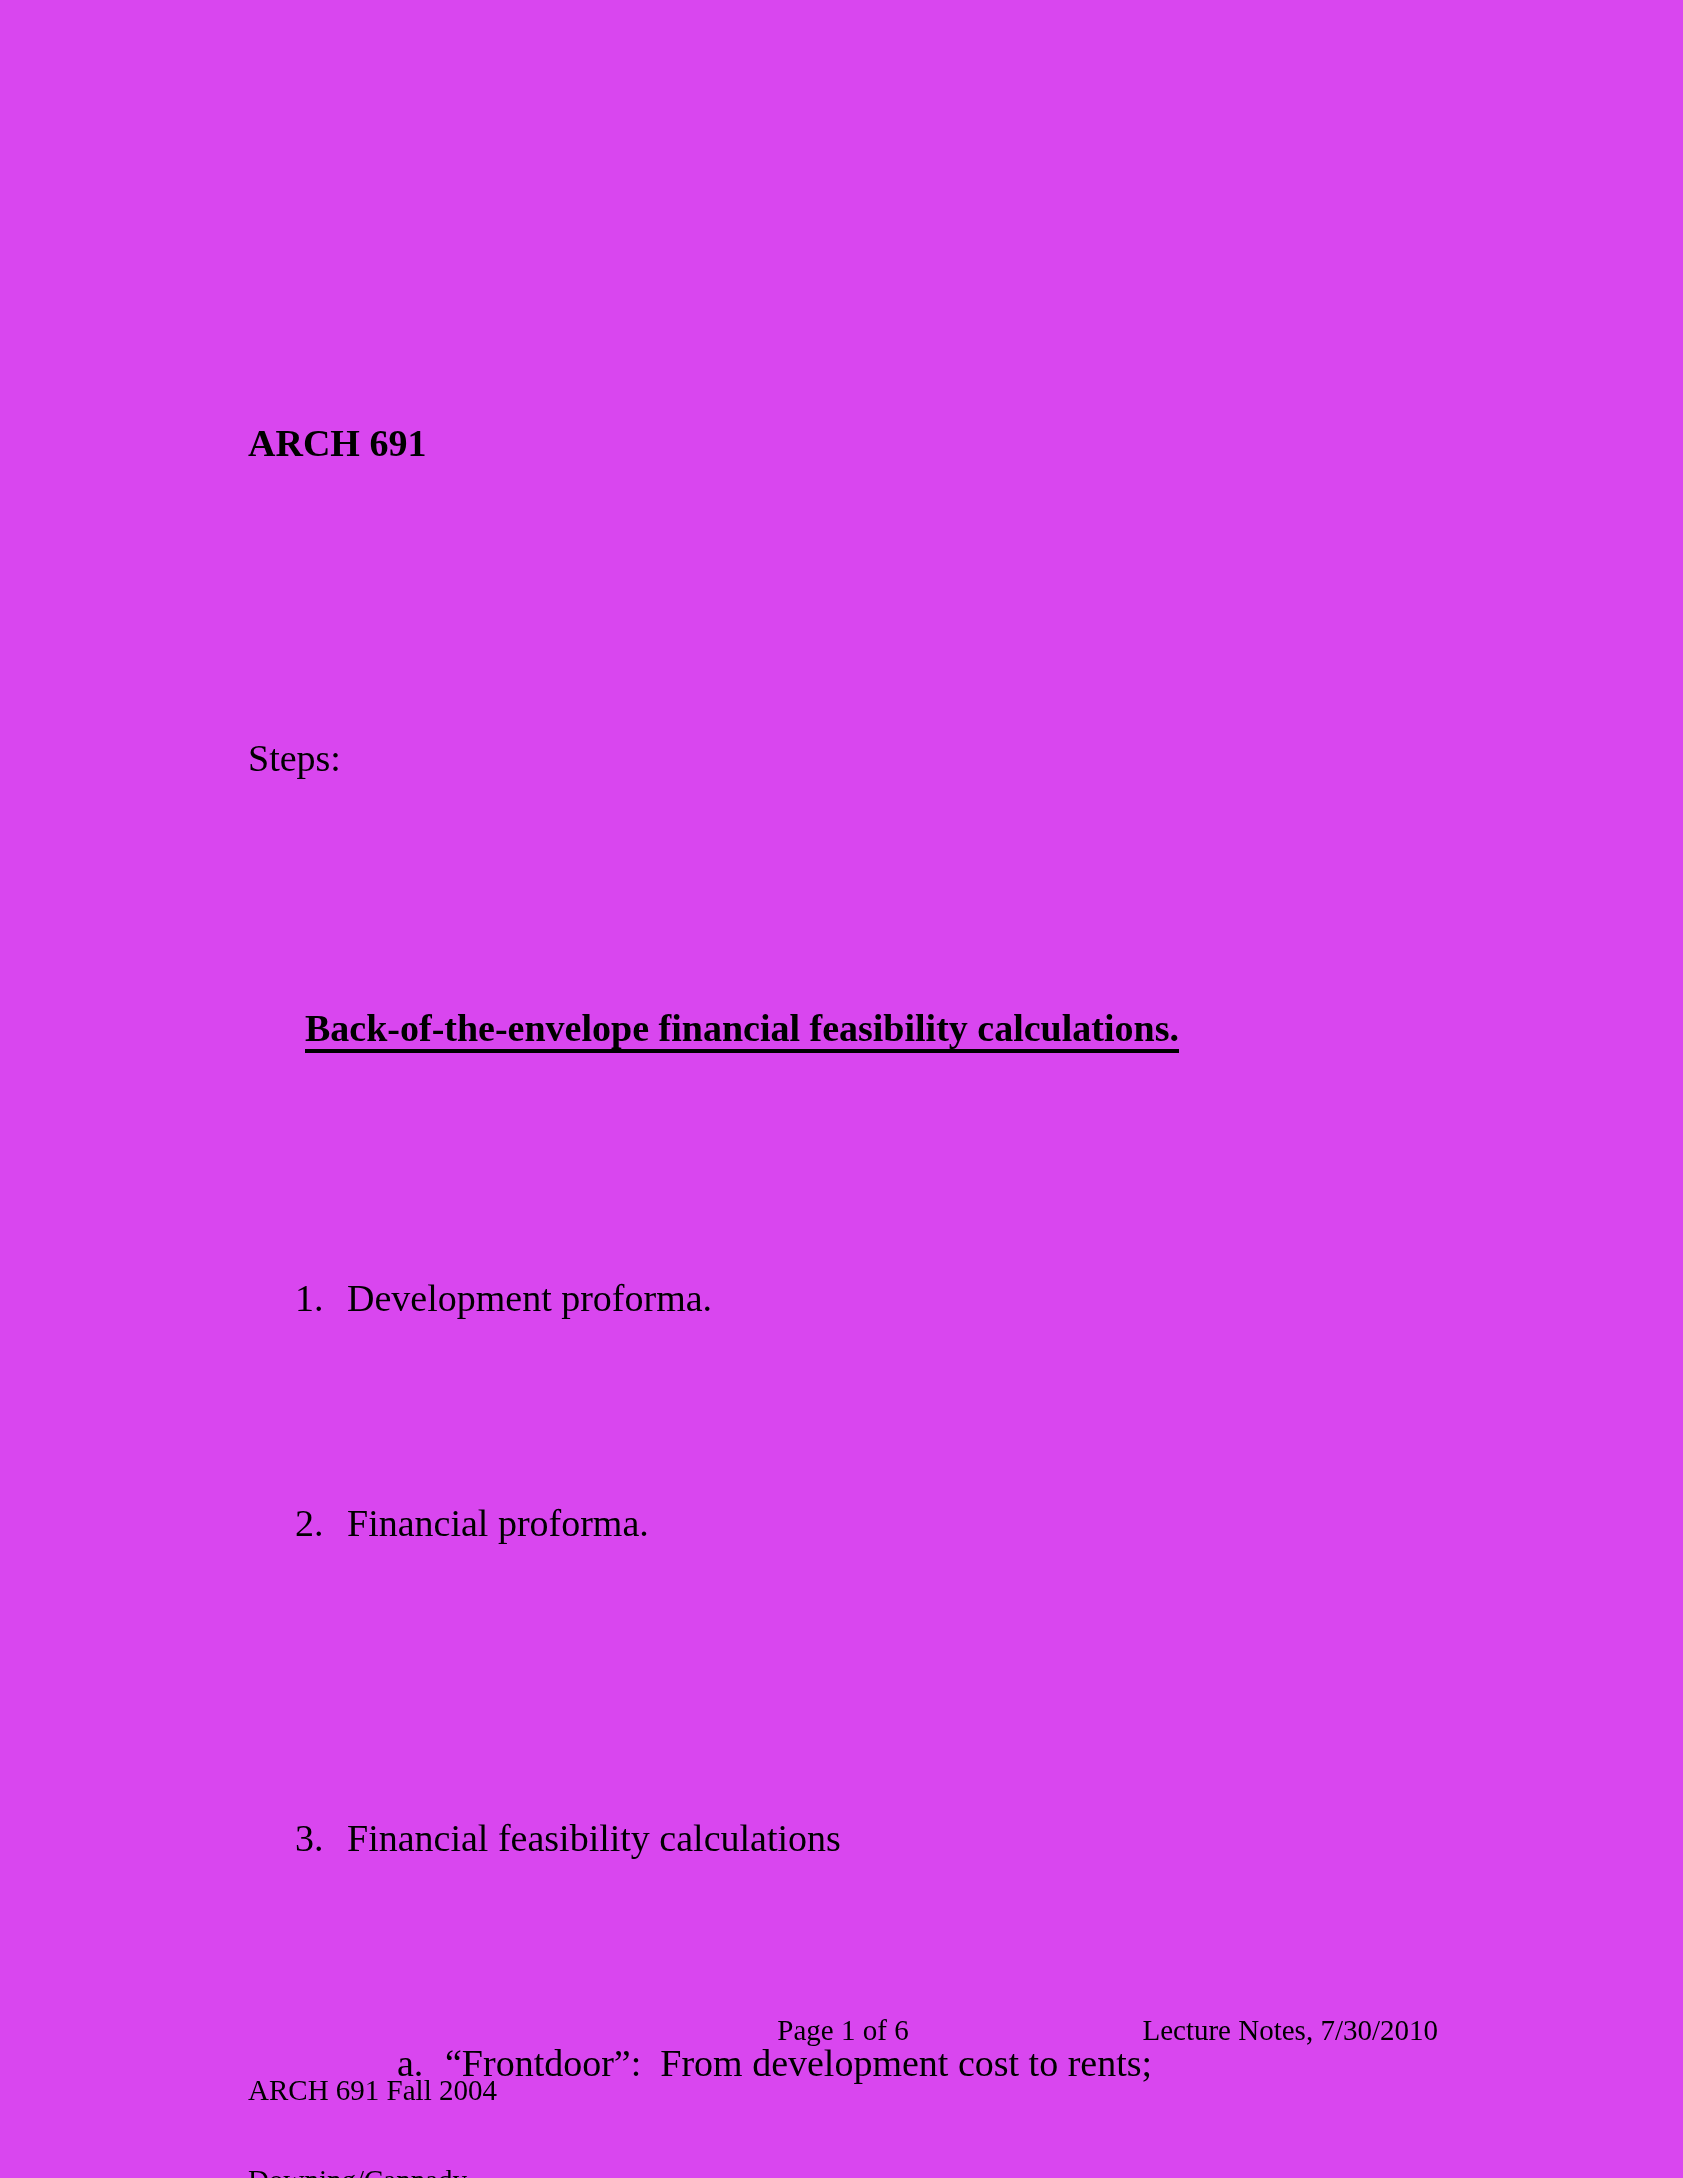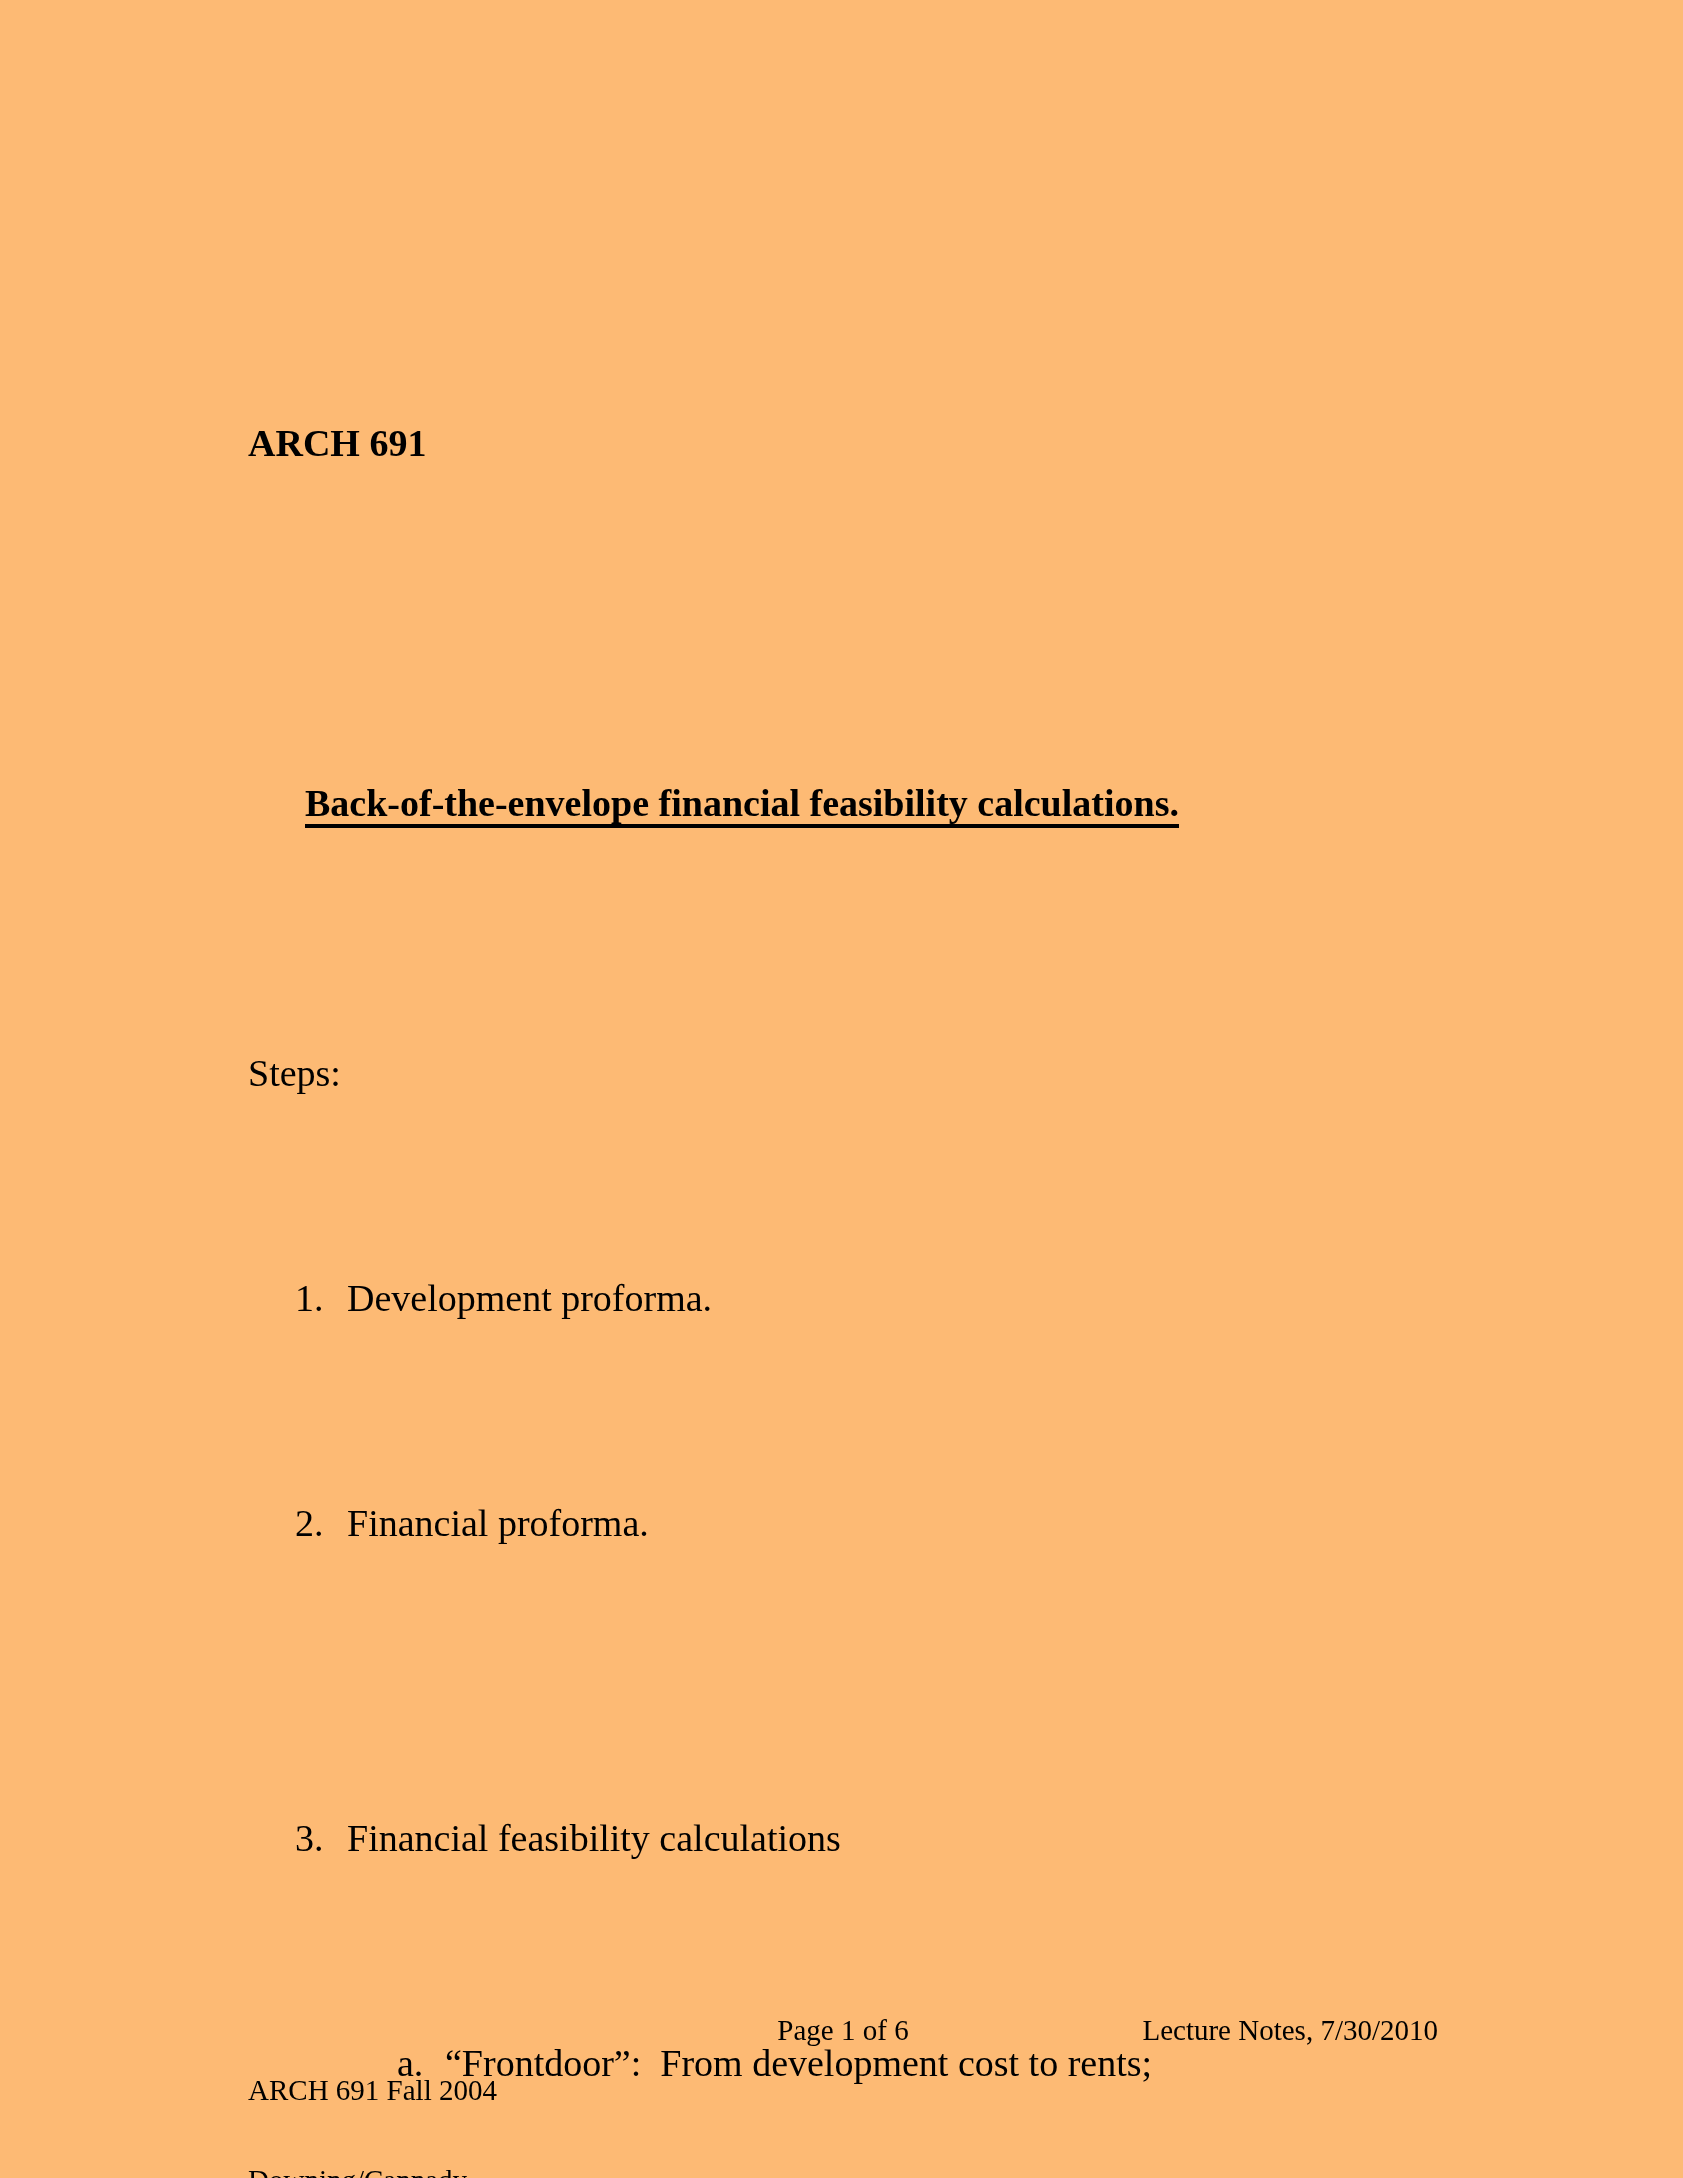--- a/index.html
+++ b/index.html
@@ -4,21 +4,21 @@
 <style>
   html, body {
     margin: 0;
     padding: 0;
     background: #ffffff;
   }
   .page {
     position: relative;
     width: 1683px;
     height: 2178px;
-    background: #fdba74;
+    background: #d946ef;
     color: #000000;
     font-family: "Liberation Serif", "DejaVu Serif", serif;
     overflow: hidden;
   }
   .content {
     position: absolute;
     left: 248px;
     top: 196px;
     width: 1193px;
     font-size: 38px;
@@ -75,25 +75,25 @@
 </head>
 <body>
 
 <div class="page">
   <div class="content">
 
     <div class="block">
       <div class="bold">ARCH 691</div>
     </div>
 
+    <div class="block">Steps:</div>
+
     <div class="block">
       <span class="heading-underline">Back-of-the-envelope financial feasibility calculations.</span>
     </div>
-
-    <div class="block">Steps:</div>
 
     <div class="block li">
       <span class="marker">1.</span>
       <span class="li-text">Development proforma.</span>
     </div>
 
     <div class="block li">
       <span class="marker">2.</span>
       <span class="li-text">Financial proforma.</span>
     </div>

